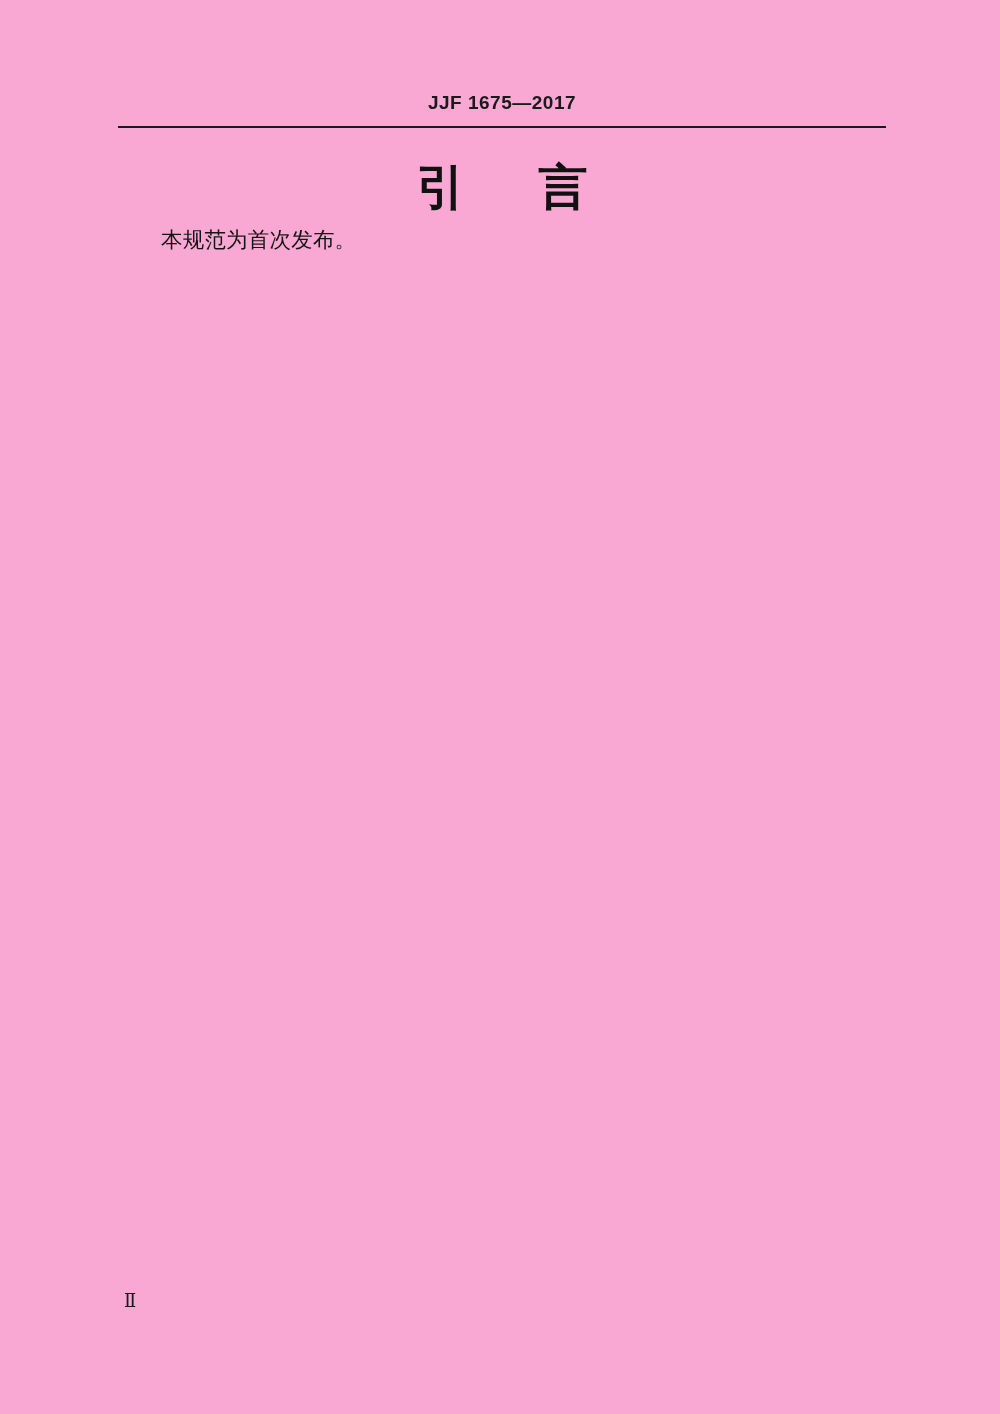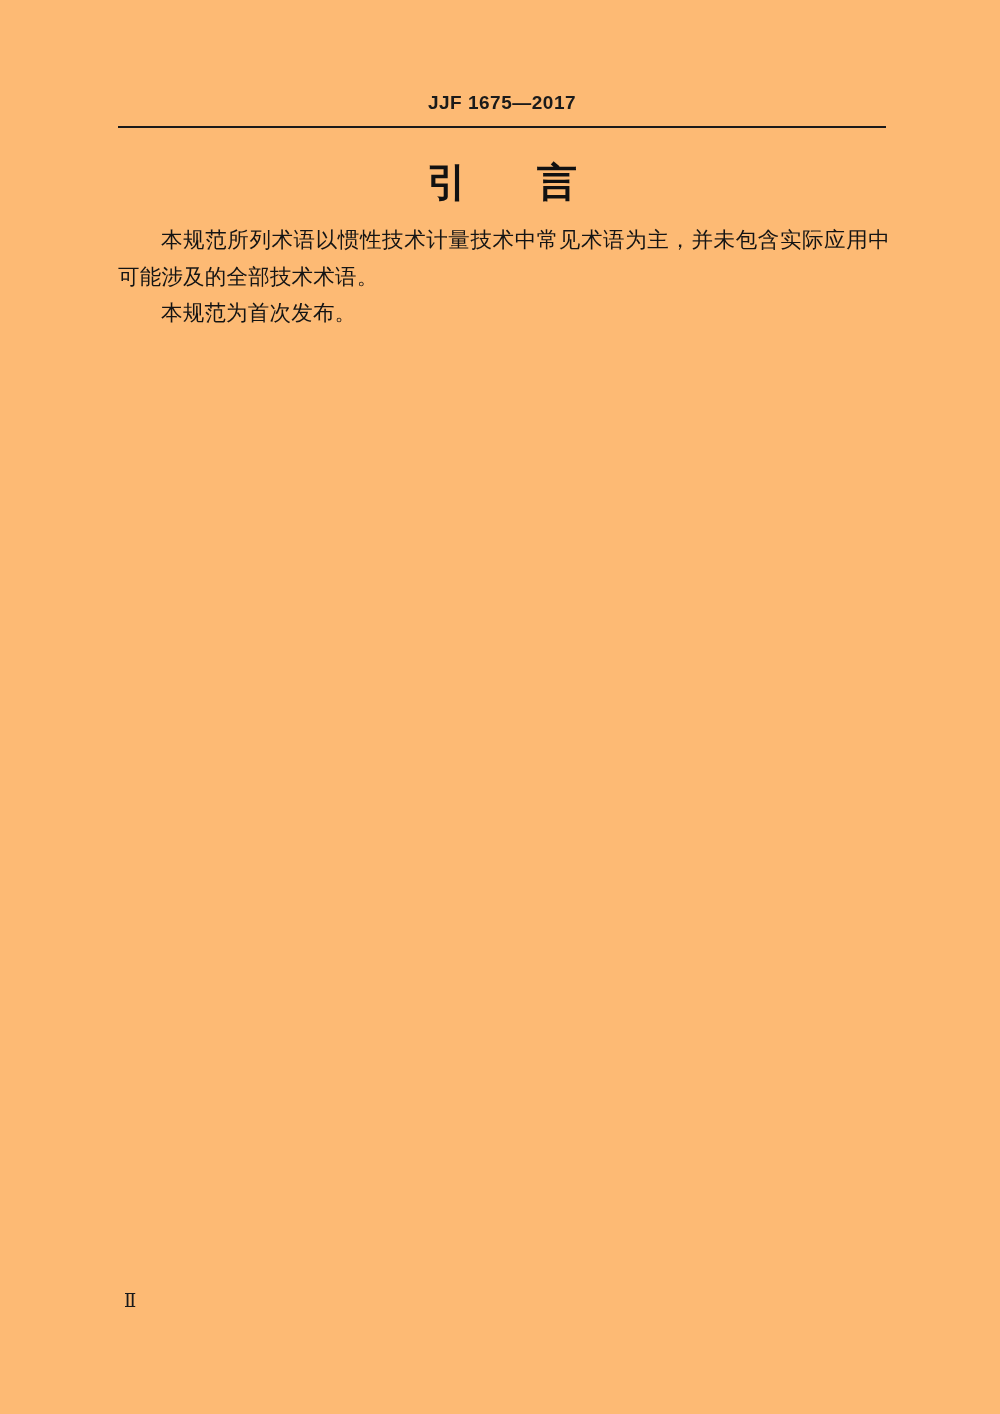--- a/index.html
+++ b/index.html
@@ -9,21 +9,21 @@
   }
   body {
     font-family: "Liberation Serif", "DejaVu Serif", serif;
     color: #000000;
   }
   .page {
     position: relative;
     width: 1000px;
     height: 1414px;
     margin: 0 auto;
-    background: #fdba74;
+    background: #f9a8d4;
     overflow: hidden;
   }
   
   .header {
     position: absolute;
     left: 118px;
     top: 92px;
     width: 768px;
     text-align: center;
   }
@@ -42,21 +42,21 @@
     height: 2px;
     background: #1a1a1a;
   }
   
   .doc-title {
     position: absolute;
     left: 118px;
     top: 155px;
     width: 768px;
     text-align: center;
-    font-size: 40px;
+    font-size: 49px;
     font-weight: bold;
     letter-spacing: 28px;
     text-indent: 28px;
     color: #111111;
     font-family: "DejaVu Serif", "Liberation Serif", serif;
   }
   
   .body-block {
     position: absolute;
     left: 118px;
@@ -92,19 +92,18 @@
 <div class="page">
 
   <div class="header">
     <span class="header-text">JJF 1675—2017</span>
   </div>
   <div class="header-rule"></div>
 
   <div class="doc-title">引    言</div>
 
   <div class="body-block">
-    <p class="para">本规范所列术语以惯性技术计量技术中常见术语为主，并未包含实际应用中可能涉及的全部技术术语。</p>
     <p class="para">本规范为首次发布。</p>
   </div>
 
   <div class="folio">Ⅱ</div>
 
 </div>
 
 </body></html>

